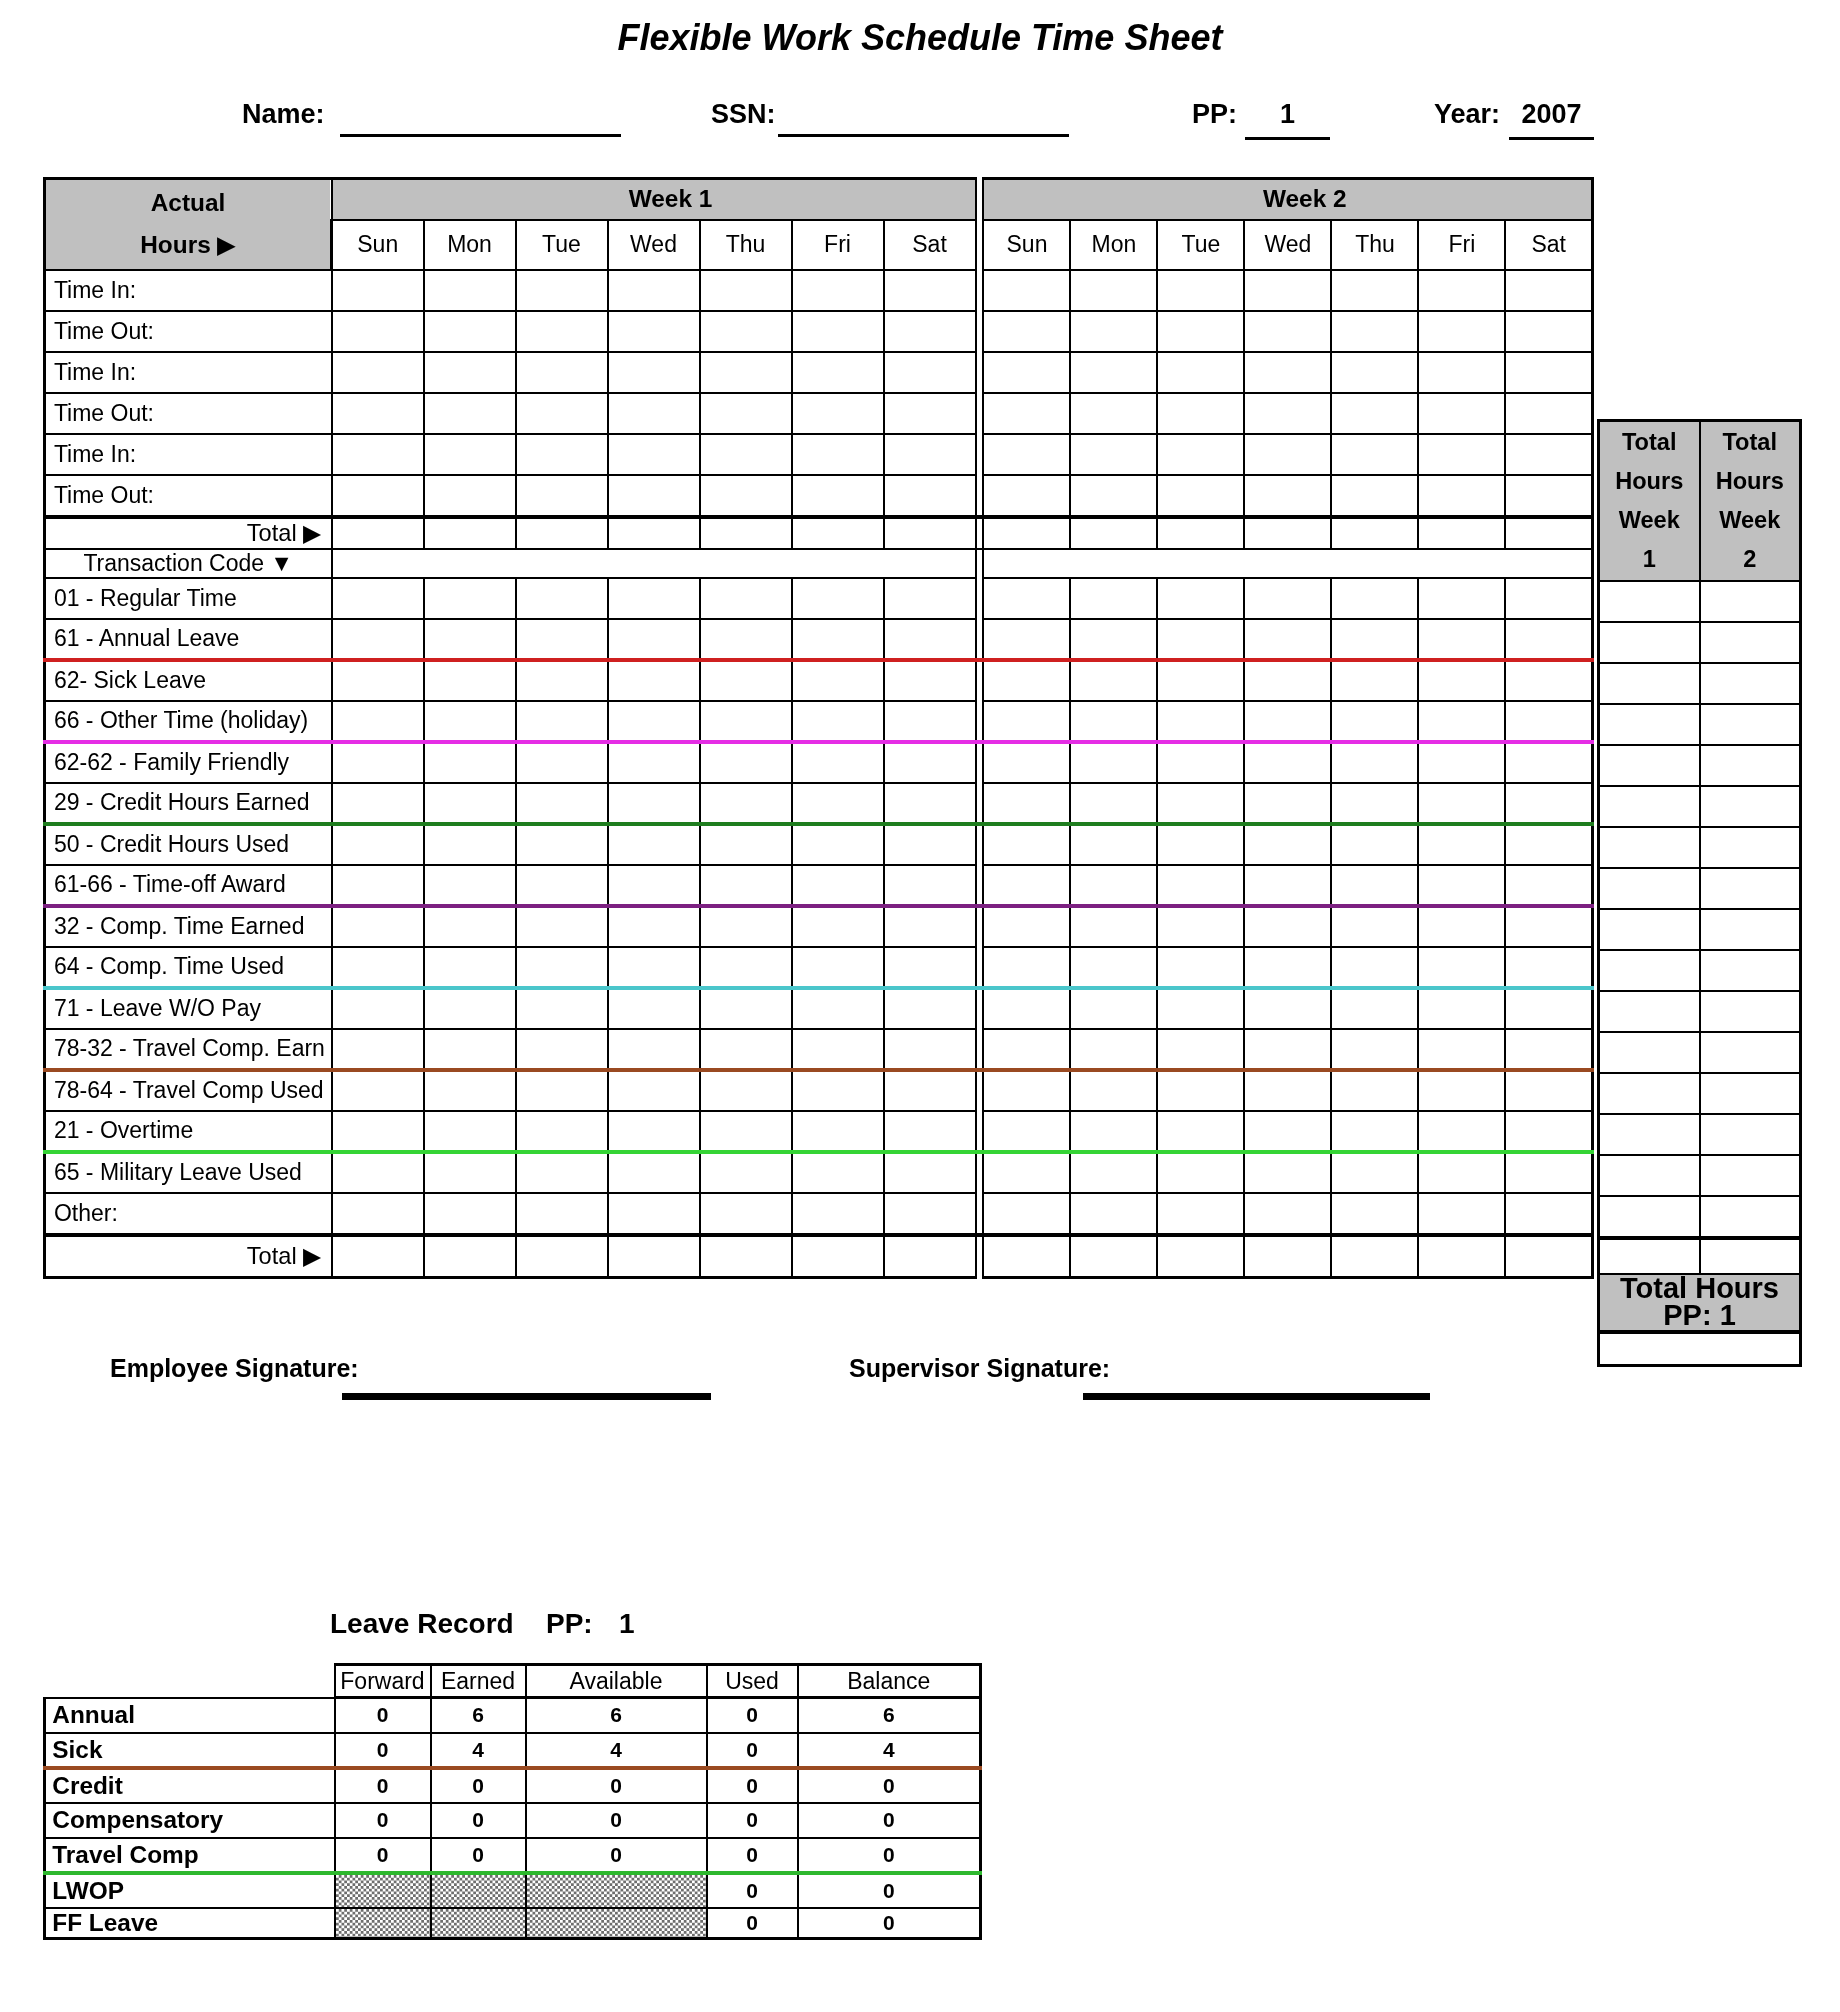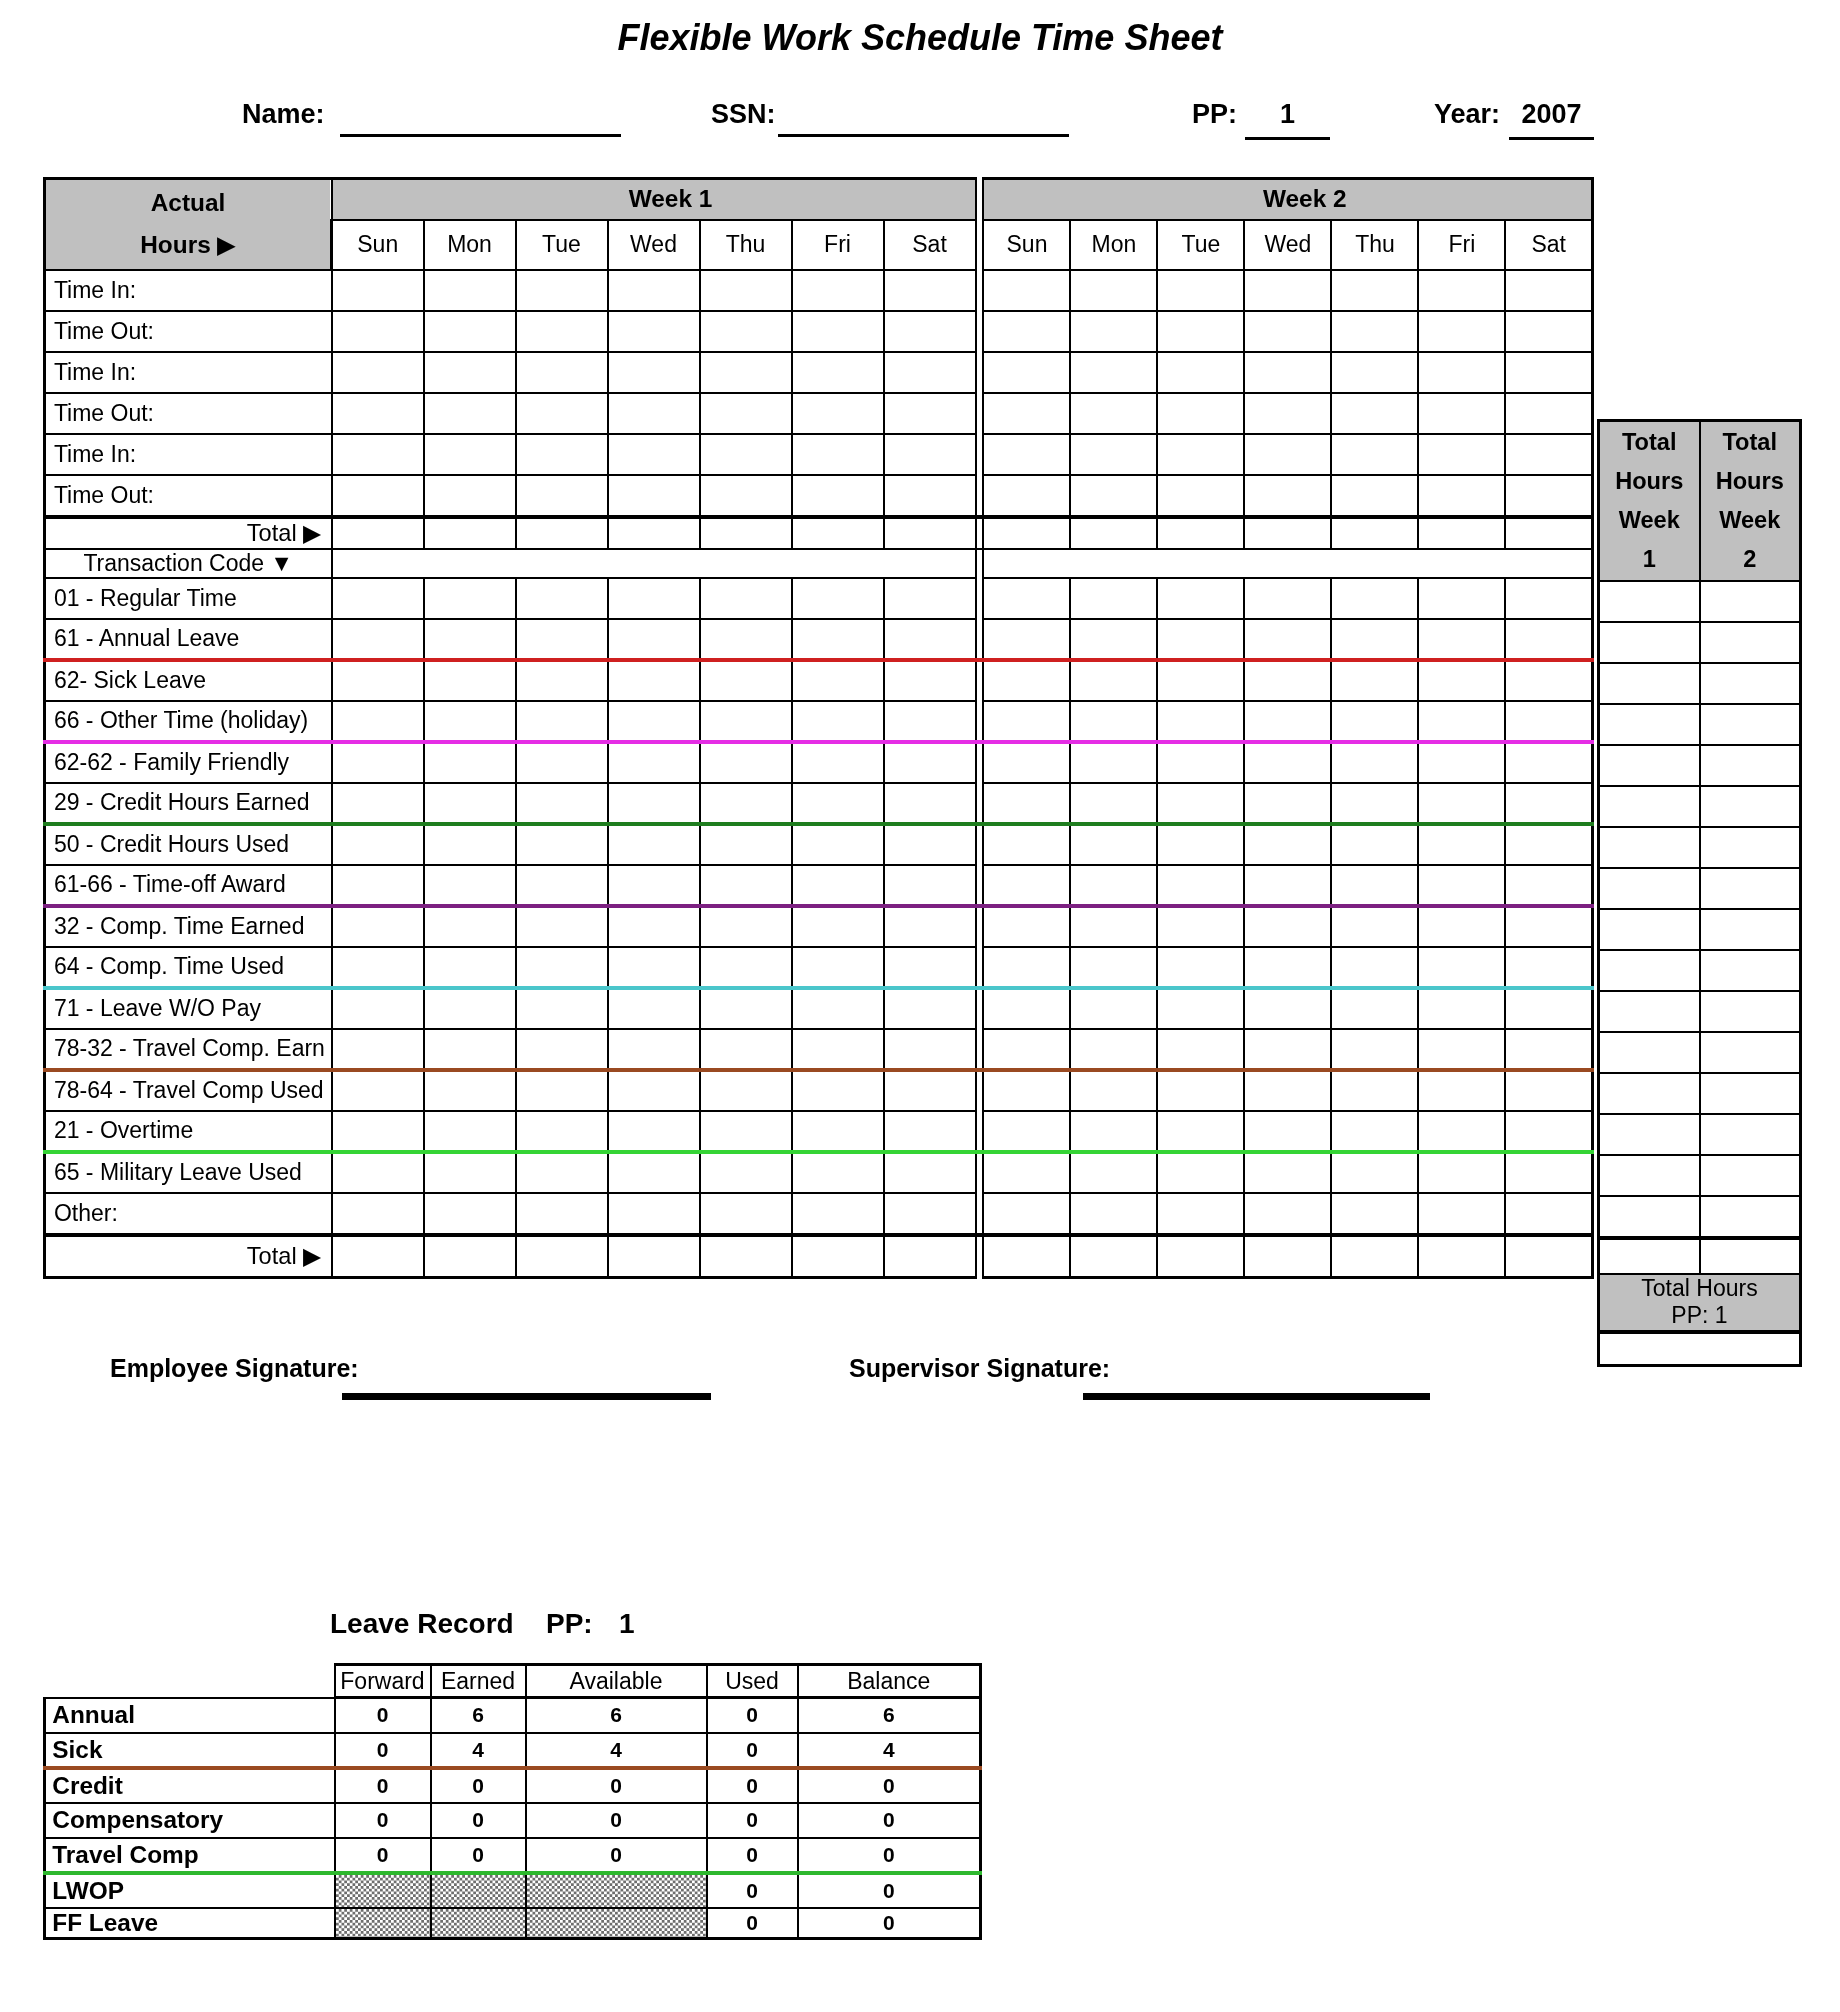--- a/index.html
+++ b/index.html
@@ -38,21 +38,21 @@
            border-top:2.4px solid #000;border-bottom:2.4px solid #000;height:0;background:#fff;}
   tr.u{border-bottom:4.7px solid #000;}
 
   
   .mini{left:1597px;top:419px;width:201px;}
   .mini td:first-child{border-left-width:3.9px;}
   .mini td:last-child{border-right-width:3.9px;}
   .mini tr:first-child td{border-top-width:3.9px;}
   .mini tr:last-child td{border-bottom-width:3.9px;}
   .mh{text-align:center;font-weight:bold;font-size:23.6px;line-height:39px;vertical-align:middle;}
-  .ppc{text-align:center;font-weight:normal;font-size:23px;line-height:27.5px;}
+  .ppc{text-align:center;font-weight:bold;font-size:29px;line-height:27.5px;}
 
   
   .leave{left:43px;top:1663px;width:936px;border-radius:26px;}
   .leave td:first-child{border-left-width:3.9px;}
   .leave td:last-child{border-right-width:3.9px;}
   .leave tr.hd td{border-top-width:3.9px;border-bottom-width:3.9px;}
   .leave tr:last-child td{border-bottom-width:3.9px;}
   .leave td.void{border:none;background:transparent;}
   .lh{text-align:center;font-size:23px;}
   .llab{text-align:left;padding-left:6.3px;font-weight:bold;font-size:24.4px;}

